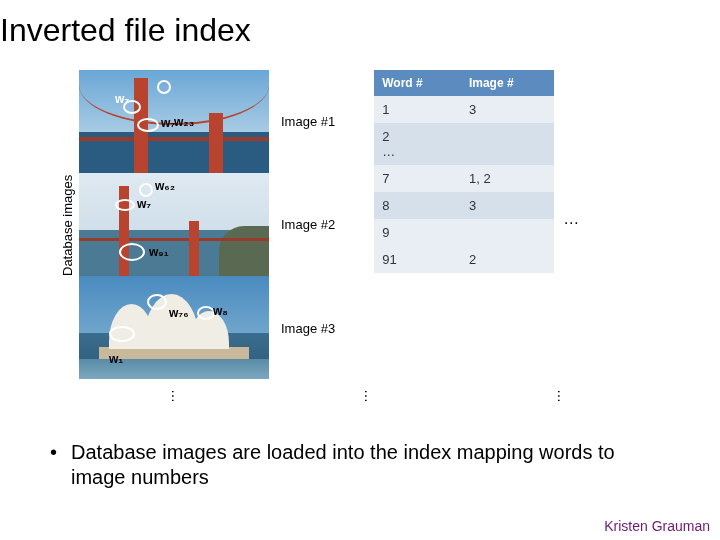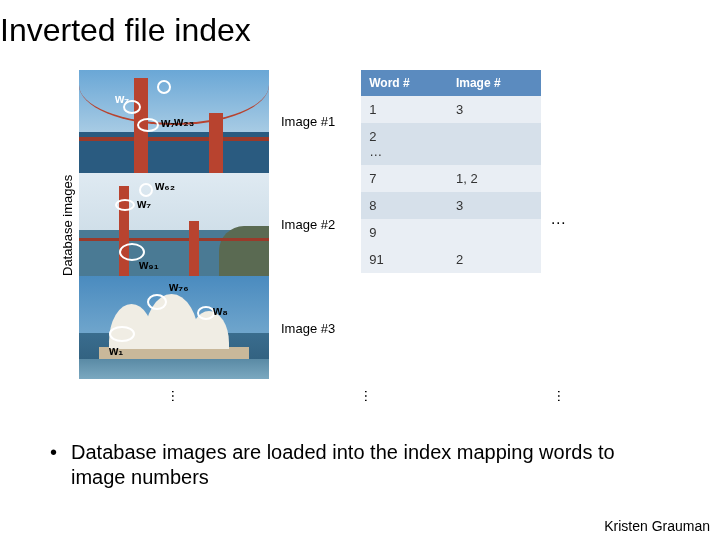--- a/index.html
+++ b/index.html
@@ -89,21 +89,21 @@
     flex-direction:column;
     justify-content:space-around;
     height:310px;
     margin-left:12px;
     font-size:13px;
     color:#000;
   }
   .img-caption-col div { height:103px; display:flex; align-items:center; }
 
   .table-wrap {
-    margin-left: 14px;
+    margin-left: 27px;
     position: relative;
     padding-left: 12px;
   }
   table.idx {
     border-collapse: collapse;
     font-size: 13px;
     width: 180px;
   }
   table.idx th {
     background:#5b8bbf;
@@ -148,21 +148,21 @@
     color:#000;
     line-height:1.25;
     display:flex;
   }
   .bullet .dot { margin-right:14px; }
   .credit {
     position:absolute;
     bottom:6px;
     right:10px;
     font-size:14px;
-    color:#000000;
+    color:#701a75;
     text-align:right;
   }
 </style>
 </head>
 <body>
 
 <h1 class="title">Inverted file index</h1>
 
 <div class="content">
 
@@ -188,36 +188,36 @@
       <div class="sky"></div>
       <div class="hill"></div>
       <div class="deck"></div>
       <div class="tower t1"></div>
       <div class="tower t2"></div>
       <div class="feat-circle" style="left:60px; top:10px; width:14px; height:14px;"></div>
       <div class="feat-label" style="left:76px; top:6px;">w₆₂</div>
       <div class="feat-circle" style="left:36px; top:26px; width:20px; height:12px;"></div>
       <div class="feat-label" style="left:58px; top:24px;">w₇</div>
       <div class="feat-circle" style="left:40px; top:70px; width:26px; height:18px;"></div>
-      <div class="feat-label" style="left:60px; top:72px;margin-top:13px;">w₉₁</div>
+      <div class="feat-label" style="left:70px; top:72px;">w₉₁</div>
     </div>
 
     <div class="db-img img3">
       <div class="sky"></div>
       <div class="water"></div>
       <div class="base"></div>
       <div class="shell s1"></div>
       <div class="shell s2"></div>
       <div class="shell s3"></div>
       <div class="feat-circle" style="left:68px; top:18px; width:20px; height:16px;"></div>
-      <div class="feat-label" style="left:90px; top:4px;">w₇₆</div>
+      <div class="feat-label" style="left:90px; top:30px;">w₇₆</div>
       <div class="feat-circle" style="left:118px; top:30px; width:18px; height:14px;"></div>
       <div class="feat-label" style="left:134px; top:28px;">w₈</div>
       <div class="feat-circle" style="left:30px; top:50px; width:26px; height:16px;"></div>
-      <div class="feat-label" style="left:30px; top:68px;">w₁</div>
+      <div class="feat-label" style="left:30px; top:76px;">w₁</div>
     </div>
   </div>
 
   <div class="img-caption-col">
     <div>Image #1</div>
     <div>Image #2</div>
     <div>Image #3</div>
   </div>
 
   <div class="table-wrap">

